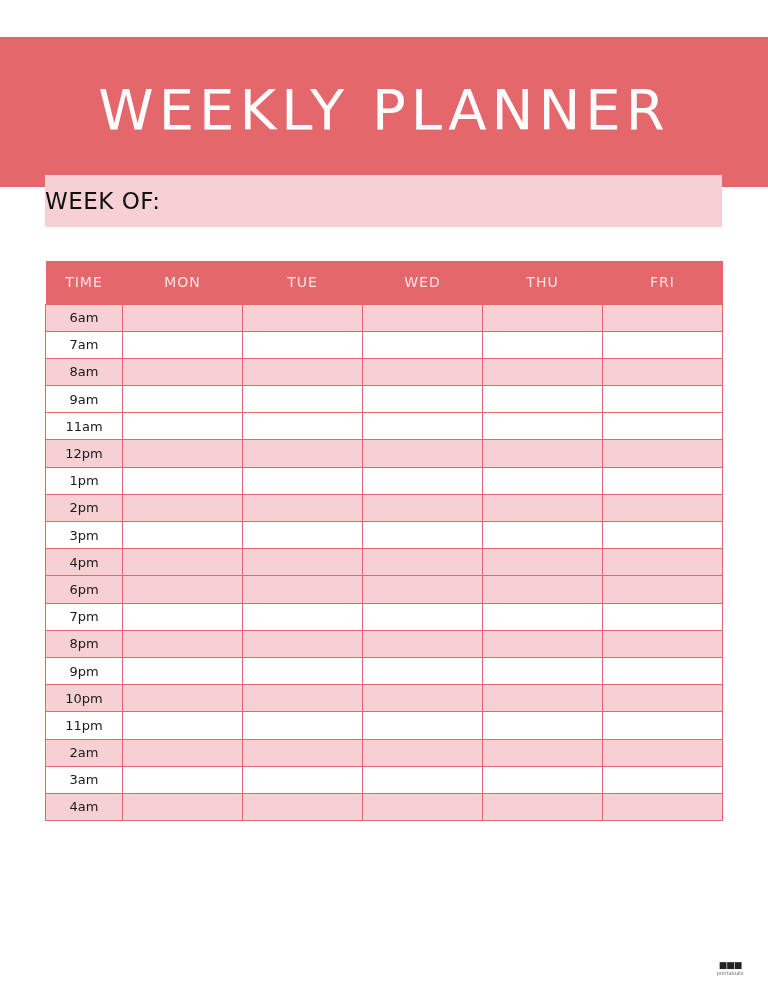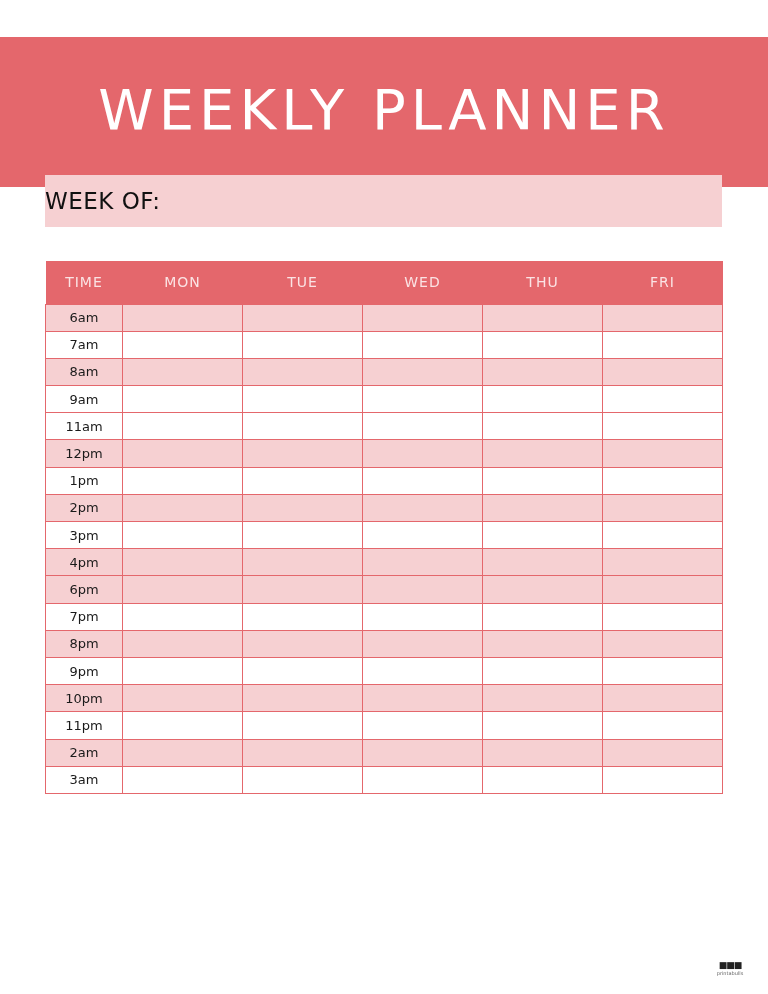--- a/index.html
+++ b/index.html
@@ -230,19 +230,27 @@
         <td></td>
       </tr>
       <tr class="even">
         <td>3am</td>
         <td></td>
         <td></td>
         <td></td>
         <td></td>
         <td></td>
       </tr>
+      <tr class="odd">
+        <td>4am</td>
+        <td></td>
+        <td></td>
+        <td></td>
+        <td></td>
+        <td></td>
+      </tr>
     </tbody>
 </table>
 
 <div class="logo">
   <span class="dogs">■■■</span>
   <span class="brand">printabulls</span>
 </div>
 
 </body></html>

